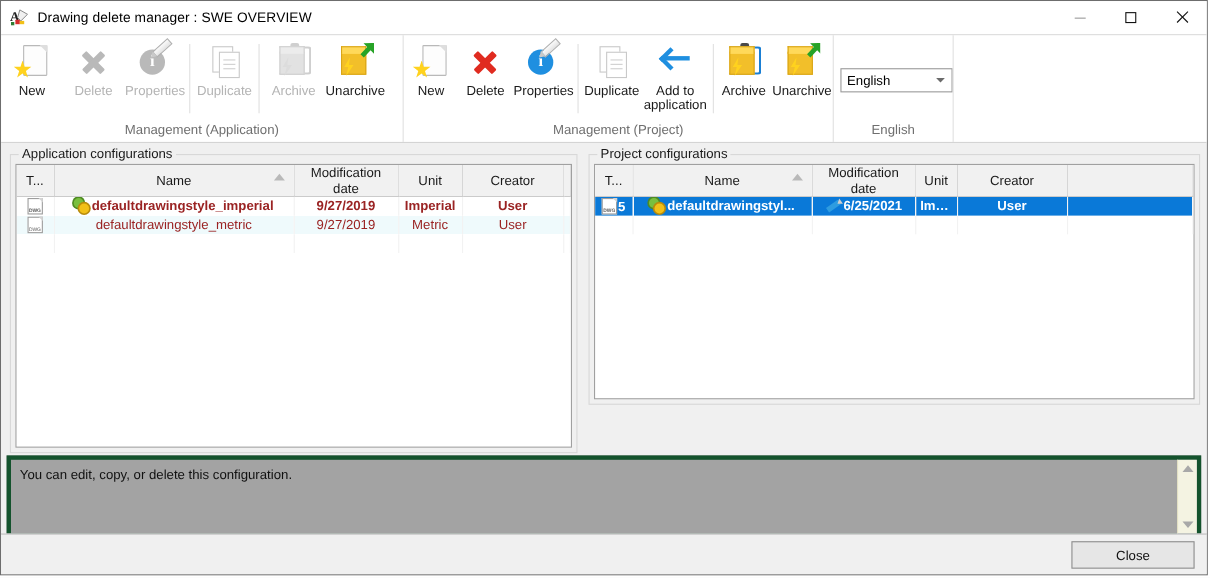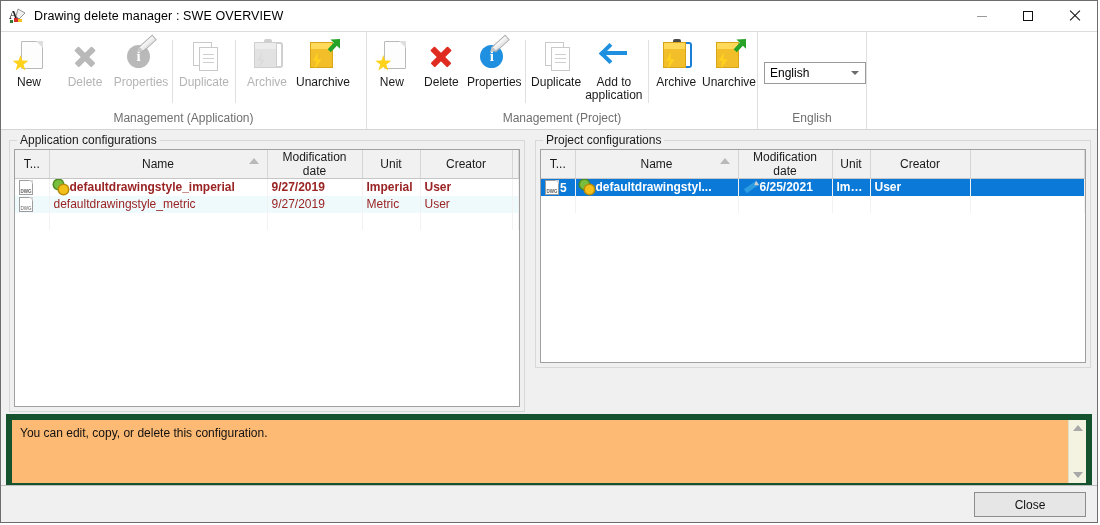--- a/index.html
+++ b/index.html
@@ -341,20 +341,21 @@
     border-bottom: 6px solid #b9b9b9;
   }
   table.tbl tbody td {
     height: 17px;
     padding: 0 4px;
     border-right: 1px solid #f2f2f2;
     box-sizing: border-box;
     white-space: nowrap;
     overflow: hidden;
     text-overflow: ellipsis;
+    text-align: center;
   }
   tr.row-bold td { font-weight: bold; color: #9a2323; }
   tr.row-alt td { background: #effafc; color: #9a2323; margin-left: 45px; }
   tr.row-sel td { background: #0a79d8; color: #ffffff; font-weight: bold; }
   tr.row-empty td { border-right: 1px solid #f2f2f2; }
   td.c-type { position: relative; }
   .dwg-icon {
     display: inline-block;
     position: relative;
     width: 14px; height: 15px;
@@ -415,22 +416,22 @@
     border-style: solid;
     border-color: transparent #cfcfcf transparent transparent;
     transform: rotate(-35deg);
   }
 
   
   #msgbox {
     position: absolute;
     left: 5px; right: 5px;
     top: 284px; height: 75px;
-    border: 6px solid #14532d;
-    background: #fdba74;
+    border: 4px solid #14532d;
+    background: #a3a3a3;
     box-sizing: border-box;
     display: flex;
   }
   #msgtext {
     flex: 1;
     padding: 6px 8px;
     font-size: 12px;
     color: #111;
     line-height: 15px;
   }

